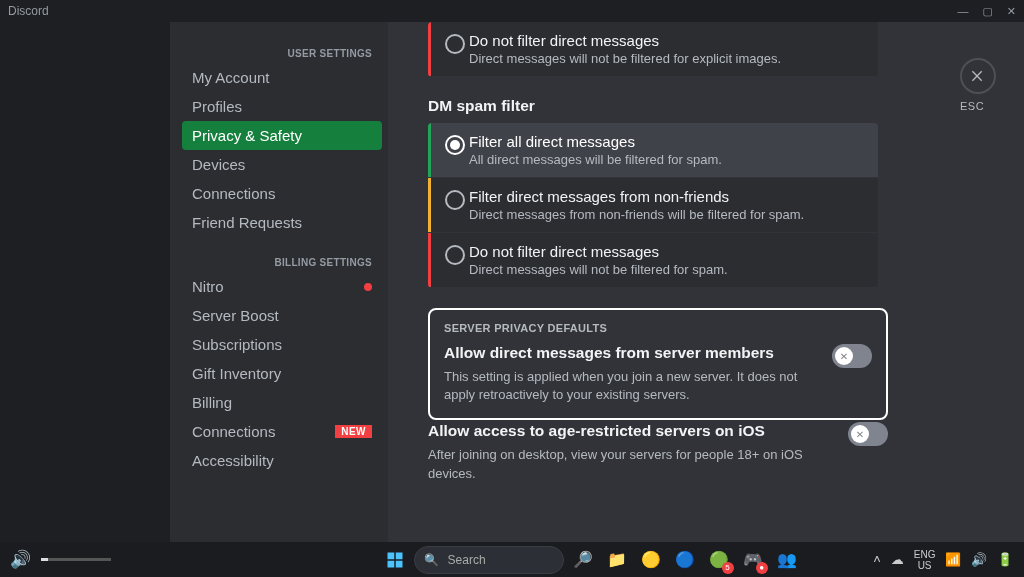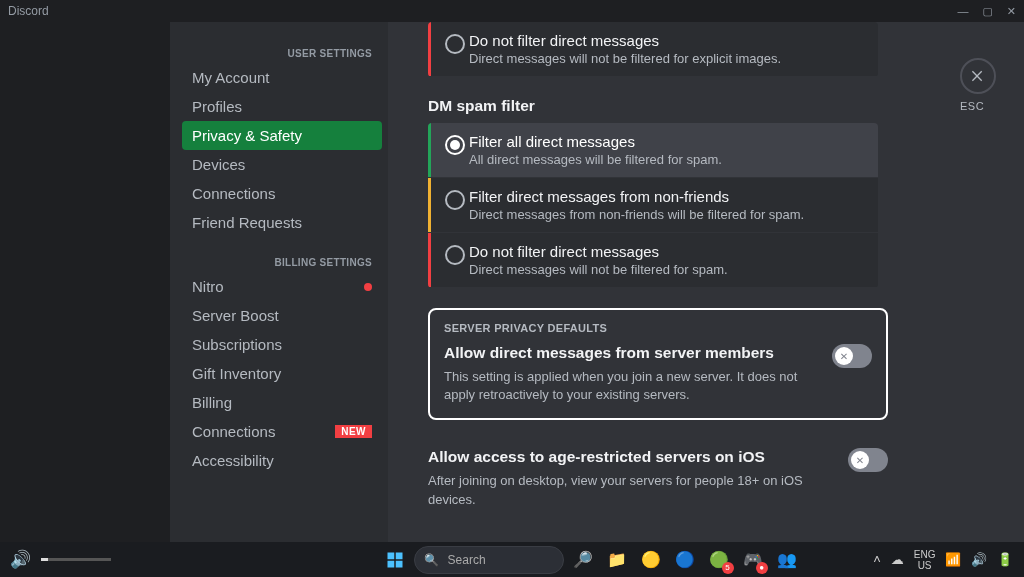--- a/index.html
+++ b/index.html
@@ -37,21 +37,21 @@
 .radio-circle.checked::after { content: ""; width: 10px; height: 10px; background: #fff; border-radius: 50%; }
 .radio-title { color: #f2f3f5; font-size: 15px; font-weight: 500; }
 .radio-option.sel-green .radio-title { color: #fff; }
 .radio-desc { color: #b5bac1; font-size: 13px; margin-top: 2px; }
 
 .h5 { color: #f2f3f5; font-size: 15.5px; font-weight: 600; margin-bottom: 4px; }
 .subtext { color: #b5bac1; font-size: 13px; line-height: 1.4; }
 .subtext a, .link { color: #00a8fc; text-decoration: none; }
 .section-label { font-size: 11px; font-weight: 700; color: #b5bac1; letter-spacing: 0.3px; margin-bottom: 10px; }
 
-.setting-block { padding: 13px 0 16px; position: relative; margin-top: 15px; }
+.setting-block { padding: 2px 0 16px; position: relative; }
 .setting-block.highlighted { border: 2px solid #fff; border-radius: 8px; padding: 12px 14px 14px; margin-top: 4px; }
 .toggle-row { display: flex; justify-content: space-between; align-items: flex-start; gap: 20px; }
 .toggle-text { flex: 1; }
 .toggle-title { color: #f2f3f5; font-size: 15.5px; font-weight: 700; margin-bottom: 6px; }
 .toggle-desc { color: #b5bac1; font-size: 13px; line-height: 1.4; }
 
 .toggle { width: 40px; height: 24px; background: #80848e; border-radius: 14px; position: relative; cursor: pointer; flex-shrink: 0; }
 .toggle-knob { width: 18px; height: 18px; background: #fff; border-radius: 50%; position: absolute; top: 3px; left: 3px; display: flex; align-items: center; justify-content: center; font-size: 10px; color: #80848e; }
 
 .dm-heading { margin: 20px 0 8px; max-width: 430px; }

